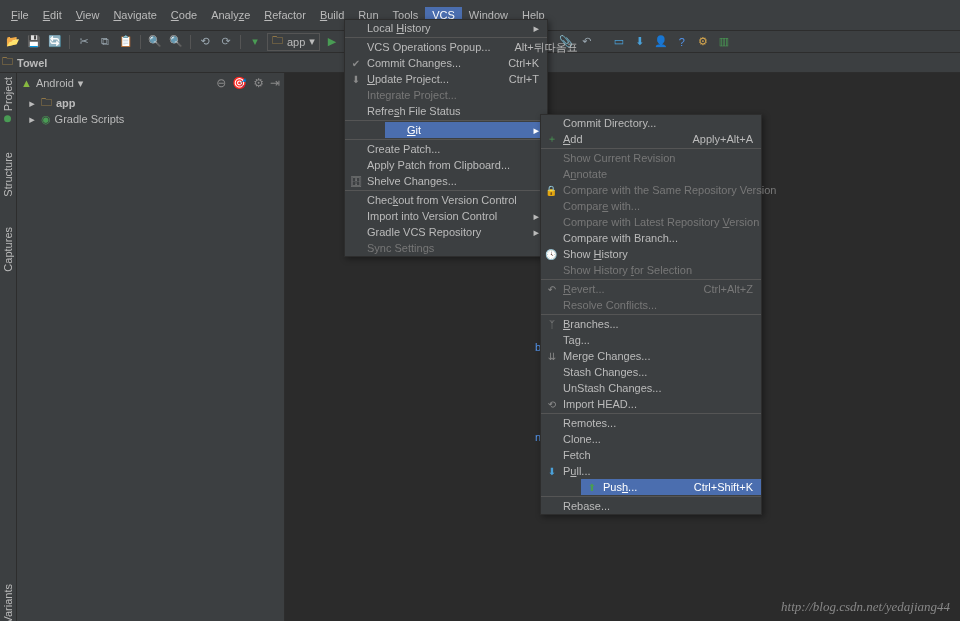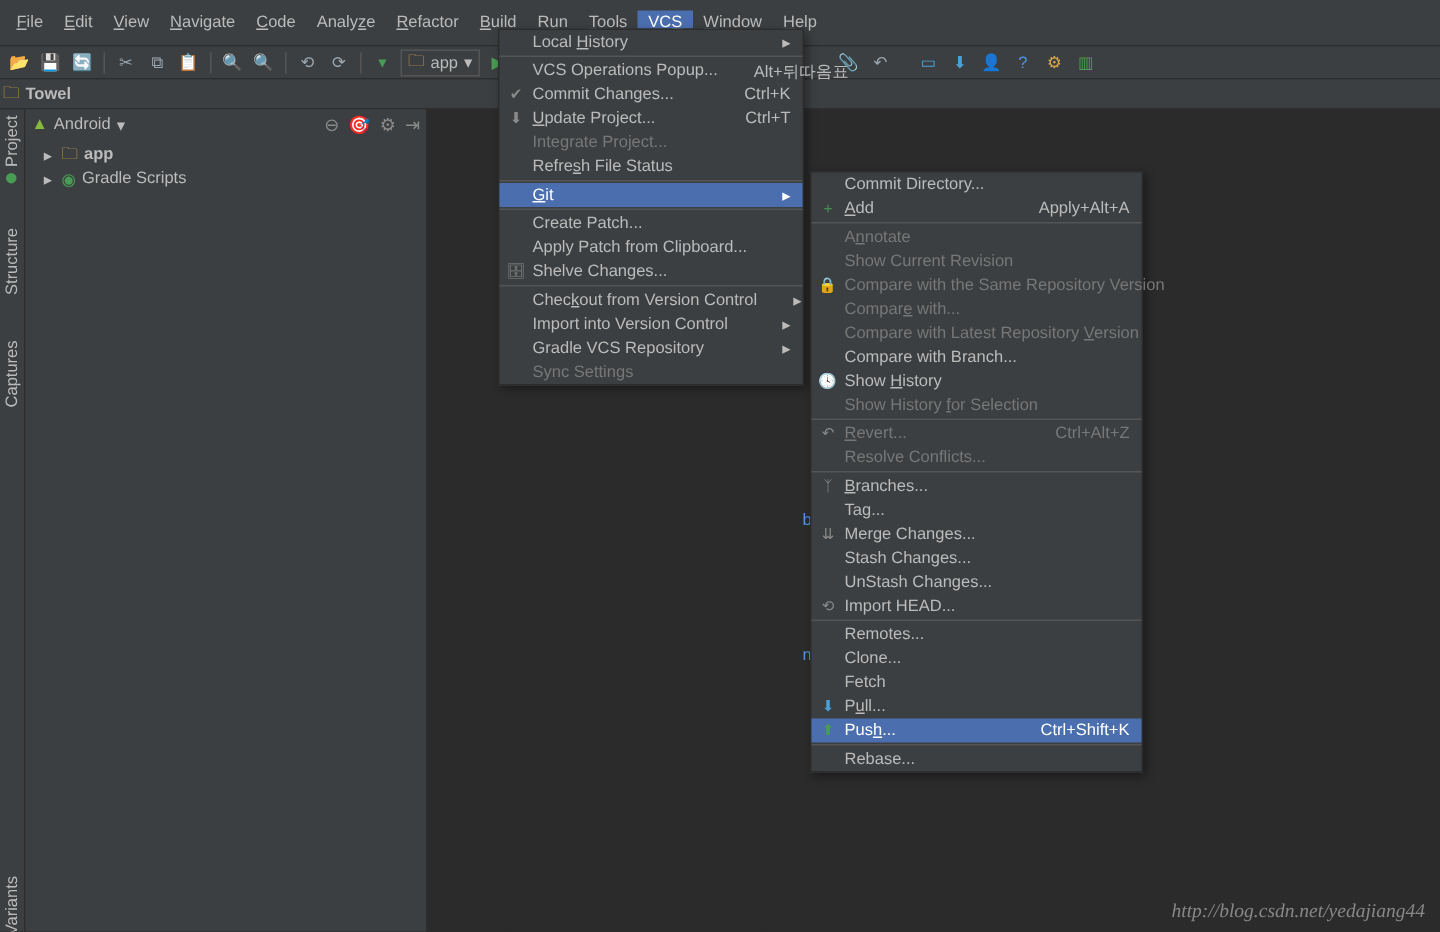--- a/index.html
+++ b/index.html
@@ -42,25 +42,25 @@
 
   
   .menu { position:absolute; background:#3c3f41; border:1px solid #2d2d2d; box-shadow:2px 2px 6px rgba(0,0,0,.4); }
   .menu .row { display:flex; align-items:center; height:16px; padding:0 8px 0 22px; position:relative; color:#bbb; cursor:pointer; white-space:nowrap; }
   .menu .row .ic { position:absolute; left:4px; width:14px; text-align:center; color:#8a8a8a; font-size:10px; }
   .menu .row .mn { text-decoration:underline; }
   .menu .row .short { margin-left:auto; padding-left:24px; color:#bbb; }
   .menu .row .sub { margin-left:auto; padding-left:24px; color:#bbb; }
   .menu .row.disabled { color:#777; }
   .menu .row.disabled .short { color:#777; }
-  .menu .row.hover { background:#4b6eaf; color:#fff; }
+  .menu .row.hover { background:#4b6eaf; color:#fff;margin-left:40px; }
   .menu .row.hover .short, .menu .row.hover .sub { color:#fff; }
   .menu hr { border:none; border-top:1px solid #555; margin:1px 0; }
 
-  #vcs-menu { top:19px; left:332px; width:204px; }
+  #vcs-menu { top:19px; left:344px; width:204px; }
   #git-menu { top:114px; left:540px; width:222px; }
 </style>
 </head>
 <body>
 
 <div class="menubar">
   <div class="item"><span class="mn">F</span><span></span>ile</div>
   <div class="item"><span class="mn">E</span>dit</div>
   <div class="item"><span class="mn">V</span>iew</div>
   <div class="item"><span class="mn">N</span>avigate</div>
@@ -230,24 +230,24 @@
   <div class="row">
       <span>Commit Directory...</span>
     </div>
   <div class="row">
       <span class="ic" style="color:#499c54">＋</span>
       <span><span class="mn">A</span>dd</span>
       <span class="short">Apply+Alt+A</span>
     </div>
   <hr>
   <div class="row disabled">
+      <span>Show Current Revision</span>
+    </div>
+  <div class="row disabled">
       <span>A<span class="mn">n</span>notate</span>
-    </div>
-  <div class="row disabled">
-      <span>Show Current Revision</span>
     </div>
   <div class="row disabled">
       <span class="ic">🔒</span>
       <span>Compare with the Same Repository Version</span>
     </div>
   <div class="row disabled">
       <span>Compar<span class="mn">e</span> with...</span>
     </div>
   <div class="row disabled">
       <span>Compare with Latest Repository <span class="mn">V</span>ersion</span>

